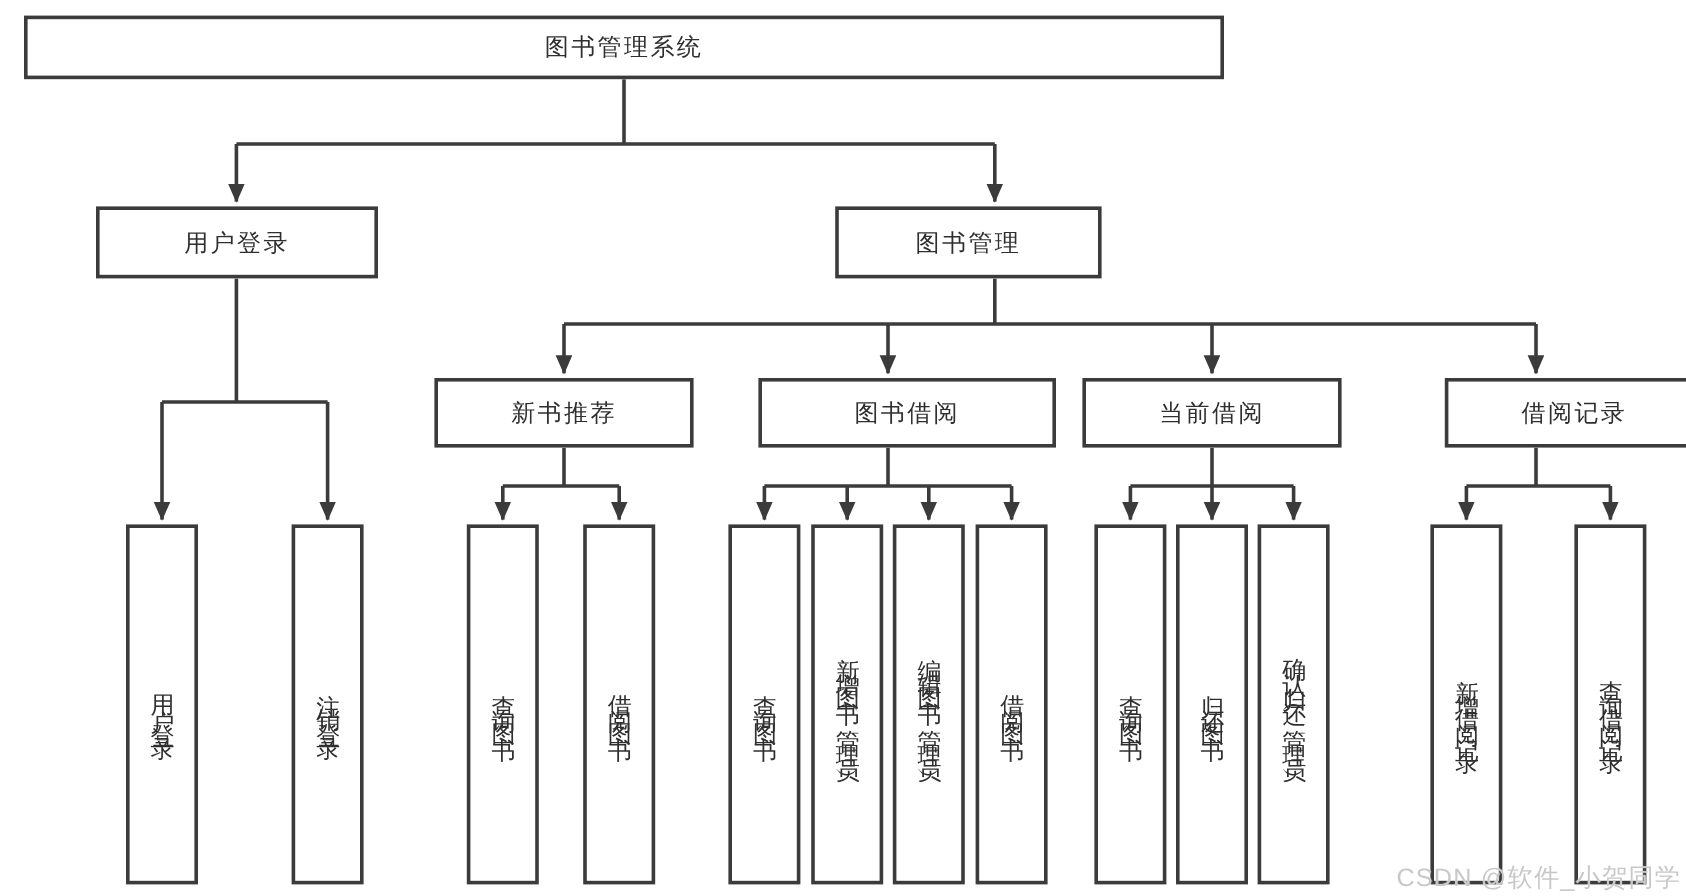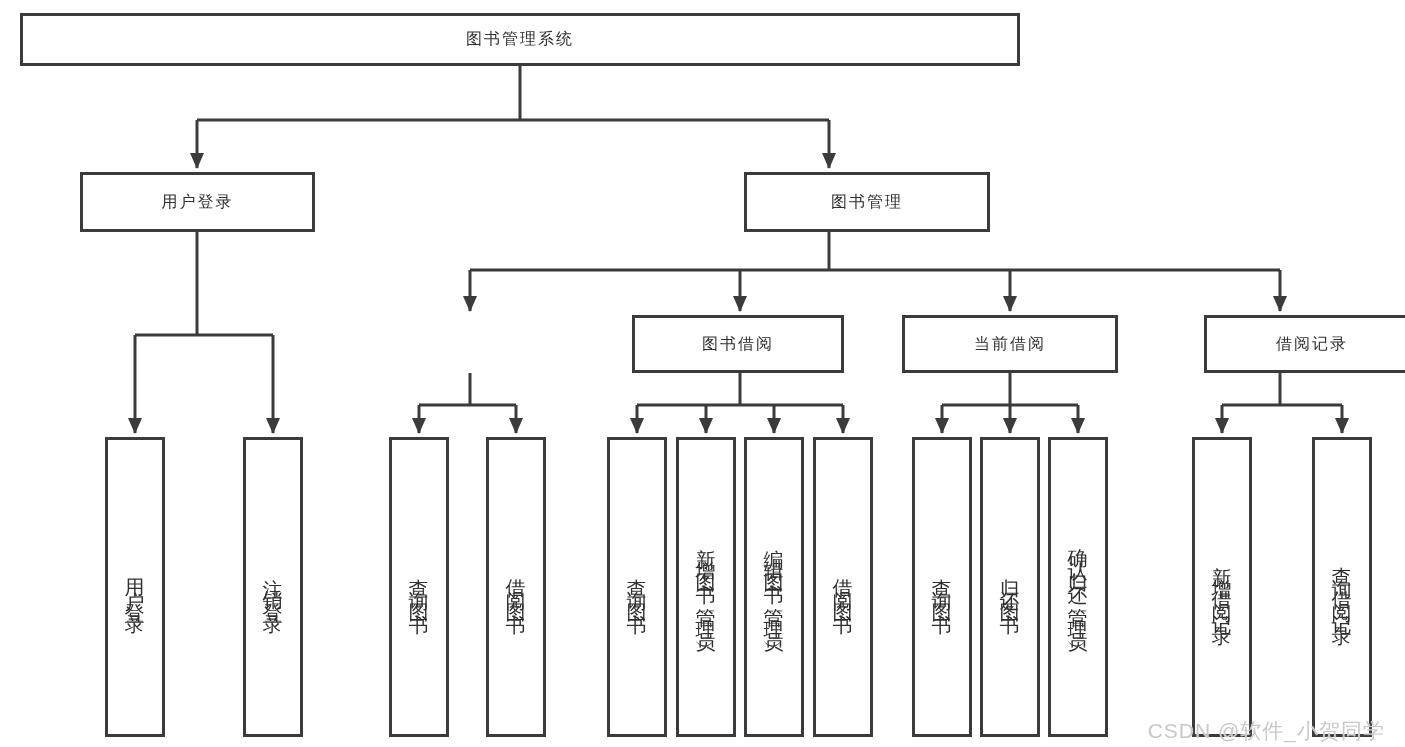--- a/index.html
+++ b/index.html
@@ -23,21 +23,21 @@
   }
   .box {
     position: absolute;
     box-sizing: border-box;
     border: 3px solid #3b3b3b;
     background: #ffffff;
     display: flex;
     align-items: center;
     justify-content: center;
     color: #2f2f2f;
-    font-size: 16px;
+    font-size: 20px;
     letter-spacing: 2px;
     white-space: nowrap;
   }
   .vbox {
     position: absolute;
     box-sizing: border-box;
     border: 3px solid #3b3b3b;
     background: #ffffff;
     display: flex;
     align-items: center;
@@ -46,21 +46,21 @@
   }
   .vtext {
     writing-mode: vertical-rl;
     text-orientation: mixed;
     font-size: 20px;
     letter-spacing: 12px;
     line-height: 1;
   }
   #watermark {
     position: absolute;
-    right: 20px;
+    right: 4px;
     bottom: 2px;
     font-size: 21px;
     color: #c8c8c8;
     letter-spacing: 1px;
     text-shadow: 0 0 1px #ffffff;
   }
 </style>
 </head>
 <body>
 
@@ -116,25 +116,28 @@
     </g>
   </svg>
 
   <div class="box" style="left:20px; top:13px; width:1000px; height:53px;">
     <span>图书管理系统</span>
   </div>
 
   <div class="box" style="left:80px; top:172px; width:235px; height:60px;">
     <span>用户登录</span>
   </div>
-  <div class="box" style="left:744px; top:172px; width:246px; height:60px;">
+  <div class="box" style="left:696px; top:172px; width:222px; height:60px;">
     <span>图书管理</span>
   </div>
 
-  <div class="box" style="left:632px; top:315px; width:212px; height:58px;">
+  <div class="box" style="left:362px; top:315px; width:216px; height:58px;">
+    <span>新书推荐</span>
+  </div>
+  <div class="box" style="left:632px; top:315px; width:248px; height:58px;">
     <span>图书借阅</span>
   </div>
   <div class="box" style="left:902px; top:315px; width:216px; height:58px;text-align:center;">
     <span>当前借阅</span>
   </div>
   <div class="box" style="left:1172px; top:315px; width:216px; height:58px;margin-left:32px;">
     <span>借阅记录</span>
   </div>
 
   <div class="vbox" style="left:105px; top:437px; width:60px; height:300px;">

